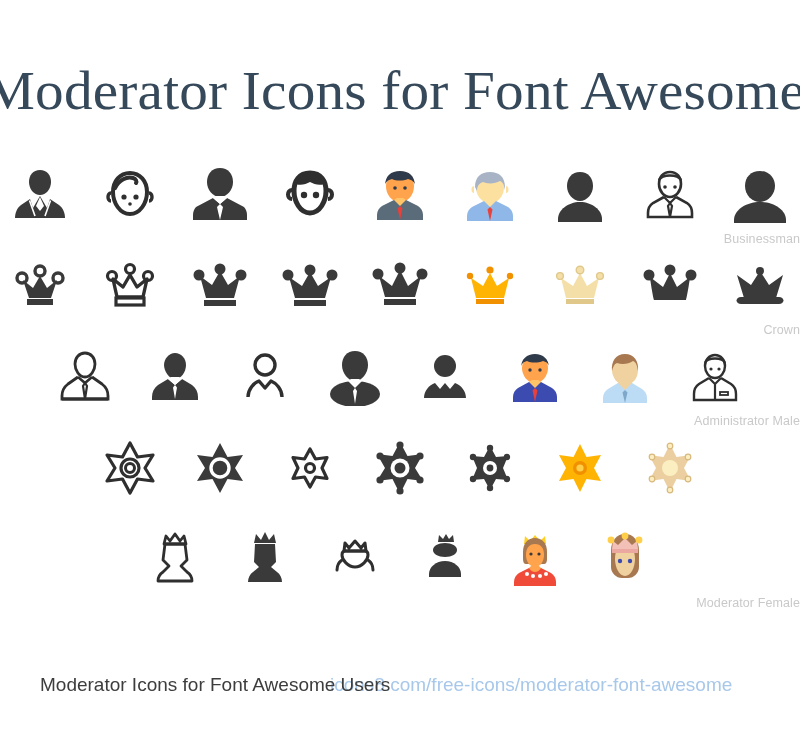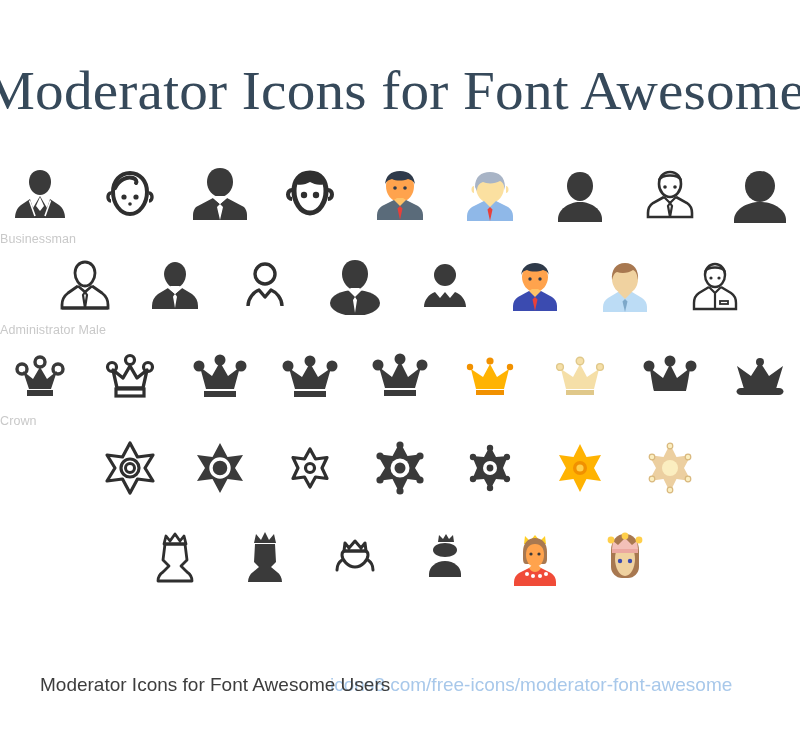--- a/index.html
+++ b/index.html
@@ -60,21 +60,21 @@
     flex: 0 0 90px;
   }
   .icon-cell svg {
     display: block;
   }
   .row-label {
     position: absolute;
     top: 70px;
     left: 0;
     width: 800px;
-    text-align: left;
+    text-align: right;
     font-size: 12.5px;
     color: #c9c9c9;
     letter-spacing: 0.1px;
   }
 
   
   #footer {
     position: absolute;
     top: 670px;
     left: 0;
@@ -200,20 +200,114 @@
       </div>
 
     </div>
     <div class="row-label">Businessman</div>
   </div>
 
   <div class="icon-row">
     <div class="icon-row-items">
 
       <div class="icon-cell">
+        <svg width="56" height="48" viewBox="0 0 56 48">
+          <path d="M11 18 17 36h22l6-18-10 8-7-12-7 12z" fill="#3a3a3a"></path>
+          <circle cx="10" cy="16" r="5" fill="none" stroke="#3a3a3a" stroke-width="3.4"></circle>
+          <circle cx="46" cy="16" r="5" fill="none" stroke="#3a3a3a" stroke-width="3.4"></circle>
+          <circle cx="28" cy="9" r="5" fill="none" stroke="#3a3a3a" stroke-width="3.4"></circle>
+          <rect x="15" y="37" width="26" height="6" fill="#3a3a3a"></rect>
+        </svg>
+      </div>
+
+      <div class="icon-cell">
+        <svg width="56" height="50" viewBox="0 0 56 50">
+          <path d="M11 18 15 36h26l4-18-10 8-7-12-7 12z" fill="none" stroke="#2f2f2f" stroke-width="3.4" stroke-linejoin="round"></path>
+          <circle cx="10" cy="15" r="4.5" fill="none" stroke="#2f2f2f" stroke-width="3.2"></circle>
+          <circle cx="46" cy="15" r="4.5" fill="none" stroke="#2f2f2f" stroke-width="3.2"></circle>
+          <circle cx="28" cy="8" r="4.5" fill="none" stroke="#2f2f2f" stroke-width="3.2"></circle>
+          <rect x="14" y="37" width="28" height="7" fill="none" stroke="#2f2f2f" stroke-width="3.2"></rect>
+        </svg>
+      </div>
+
+      <div class="icon-cell">
+        <svg width="58" height="48" viewBox="0 0 58 48">
+          <path d="M9 14 15 36h28l6-22-12 9-8-14-8 14z" fill="#3a3a3a"></path>
+          <circle cx="8" cy="13" r="5.5" fill="#3a3a3a"></circle>
+          <circle cx="50" cy="13" r="5.5" fill="#3a3a3a"></circle>
+          <circle cx="29" cy="7" r="5.5" fill="#3a3a3a"></circle>
+          <rect x="13" y="38" width="32" height="6" fill="#3a3a3a"></rect>
+        </svg>
+      </div>
+
+      <div class="icon-cell">
+        <svg width="58" height="48" viewBox="0 0 58 48">
+          <path d="M8 15 14 36h30l6-21-13 9-8-14-8 14z" fill="#3a3a3a"></path>
+          <circle cx="7" cy="13" r="5.5" fill="#3a3a3a"></circle>
+          <circle cx="51" cy="13" r="5.5" fill="#3a3a3a"></circle>
+          <circle cx="29" cy="8" r="5.5" fill="#3a3a3a"></circle>
+          <rect x="13" y="38" width="32" height="6" fill="#3a3a3a"></rect>
+        </svg>
+      </div>
+
+      <div class="icon-cell">
+        <svg width="58" height="48" viewBox="0 0 58 48">
+          <path d="M8 14 14 35h30l6-21-13 10-8-16-8 16z" fill="#3a3a3a"></path>
+          <circle cx="7" cy="12" r="5.5" fill="#3a3a3a"></circle>
+          <circle cx="51" cy="12" r="5.5" fill="#3a3a3a"></circle>
+          <circle cx="29" cy="6" r="5.5" fill="#3a3a3a"></circle>
+          <rect x="13" y="37" width="32" height="6" fill="#3a3a3a"></rect>
+        </svg>
+      </div>
+
+      <div class="icon-cell">
+        <svg width="54" height="48" viewBox="0 0 54 48">
+          <path d="M8 16 13 36h28l5-20-12 8-7-13-7 13z" fill="#ffb302"></path>
+          <circle cx="7" cy="14" r="3.2" fill="#f19100"></circle>
+          <circle cx="47" cy="14" r="3.2" fill="#f19100"></circle>
+          <circle cx="27" cy="8" r="3.6" fill="#f19100"></circle>
+          <rect x="13" y="37" width="28" height="5" fill="#f19100"></rect>
+        </svg>
+      </div>
+
+      <div class="icon-cell">
+        <svg width="54" height="48" viewBox="0 0 54 48">
+          <path d="M8 16 13 36h28l5-20-12 8-7-13-7 13z" fill="#f5dfa8"></path>
+          <circle cx="7" cy="14" r="3.4" fill="#f5dfa8" stroke="#e0c88a" stroke-width="1.4"></circle>
+          <circle cx="47" cy="14" r="3.4" fill="#f5dfa8" stroke="#e0c88a" stroke-width="1.4"></circle>
+          <circle cx="27" cy="8" r="3.8" fill="#f5dfa8" stroke="#e0c88a" stroke-width="1.4"></circle>
+          <rect x="13" y="37" width="28" height="5" fill="#e0c88a"></rect>
+        </svg>
+      </div>
+
+      <div class="icon-cell">
+        <svg width="56" height="46" viewBox="0 0 56 46">
+          <path d="M8 14c0 2 3 20 4 23h32c1-3 4-21 4-23l-13 10-7-14-7 14z" fill="#3a3a3a"></path>
+          <circle cx="7" cy="12" r="5.5" fill="#3a3a3a"></circle>
+          <circle cx="49" cy="12" r="5.5" fill="#3a3a3a"></circle>
+          <circle cx="28" cy="7" r="5.5" fill="#3a3a3a"></circle>
+        </svg>
+      </div>
+
+      <div class="icon-cell">
+        <svg width="58" height="46" viewBox="0 0 58 46">
+          <path d="M6 12 13 35h32l7-23-14 10-9-14-9 14z" fill="#3a3a3a"></path>
+          <path d="M10 34h38c2.5 0 4.5 1.6 4.5 3.5S50.5 41 48 41H10c-2.5 0-4.5-1.6-4.5-3.5S7.5 34 10 34z" fill="#3a3a3a"></path>
+          <circle cx="29" cy="8" r="4" fill="#3a3a3a"></circle>
+        </svg>
+      </div>
+
+    </div>
+    <div class="row-label">Crown</div>
+  </div>
+
+  <div class="icon-row">
+    <div class="icon-row-items">
+
+      <div class="icon-cell">
         <svg width="52" height="56" viewBox="0 0 52 56">
           <path d="M26 4c6 0 10 5 10 11s-4 13-10 13-10-7-10-13S20 4 26 4z" fill="none" stroke="#2f2f2f" stroke-width="2.8"></path>
           <path d="M19 28 9 35c-4 3-6 7-6 12v3h46v-3c0-5-2-9-6-12l-10-7" fill="none" stroke="#2f2f2f" stroke-width="2.8"></path>
           <path d="M19 28l7 6 7-6" fill="none" stroke="#2f2f2f" stroke-width="2.6"></path>
           <path d="M26 34l-2 3 2 13 2-13z" fill="none" stroke="#2f2f2f" stroke-width="2.2"></path>
           <path d="M3 50h46" stroke="#2f2f2f" stroke-width="2.8" fill="none"></path>
         </svg>
       </div>
 
       <div class="icon-cell">
@@ -277,114 +371,20 @@
           <circle cx="21" cy="18" r="1.6" fill="#2f2f2f"></circle>
           <circle cx="29" cy="18" r="1.6" fill="#2f2f2f"></circle>
           <path d="M19 27 9 33c-3 2-5 6-5 10v6h42v-6c0-4-2-8-5-10l-10-6" fill="none" stroke="#2f2f2f" stroke-width="2.4"></path>
           <path d="M19 27l6 6 6-6M25 33v16" fill="none" stroke="#2f2f2f" stroke-width="2.2"></path>
           <rect x="30" y="41" width="8" height="3" fill="none" stroke="#2f2f2f" stroke-width="1.8"></rect>
         </svg>
       </div>
 
     </div>
     <div class="row-label">Administrator Male</div>
-  </div>
-
-  <div class="icon-row">
-    <div class="icon-row-items">
-
-      <div class="icon-cell">
-        <svg width="56" height="48" viewBox="0 0 56 48">
-          <path d="M11 18 17 36h22l6-18-10 8-7-12-7 12z" fill="#3a3a3a"></path>
-          <circle cx="10" cy="16" r="5" fill="none" stroke="#3a3a3a" stroke-width="3.4"></circle>
-          <circle cx="46" cy="16" r="5" fill="none" stroke="#3a3a3a" stroke-width="3.4"></circle>
-          <circle cx="28" cy="9" r="5" fill="none" stroke="#3a3a3a" stroke-width="3.4"></circle>
-          <rect x="15" y="37" width="26" height="6" fill="#3a3a3a"></rect>
-        </svg>
-      </div>
-
-      <div class="icon-cell">
-        <svg width="56" height="50" viewBox="0 0 56 50">
-          <path d="M11 18 15 36h26l4-18-10 8-7-12-7 12z" fill="none" stroke="#2f2f2f" stroke-width="3.4" stroke-linejoin="round"></path>
-          <circle cx="10" cy="15" r="4.5" fill="none" stroke="#2f2f2f" stroke-width="3.2"></circle>
-          <circle cx="46" cy="15" r="4.5" fill="none" stroke="#2f2f2f" stroke-width="3.2"></circle>
-          <circle cx="28" cy="8" r="4.5" fill="none" stroke="#2f2f2f" stroke-width="3.2"></circle>
-          <rect x="14" y="37" width="28" height="7" fill="none" stroke="#2f2f2f" stroke-width="3.2"></rect>
-        </svg>
-      </div>
-
-      <div class="icon-cell">
-        <svg width="58" height="48" viewBox="0 0 58 48">
-          <path d="M9 14 15 36h28l6-22-12 9-8-14-8 14z" fill="#3a3a3a"></path>
-          <circle cx="8" cy="13" r="5.5" fill="#3a3a3a"></circle>
-          <circle cx="50" cy="13" r="5.5" fill="#3a3a3a"></circle>
-          <circle cx="29" cy="7" r="5.5" fill="#3a3a3a"></circle>
-          <rect x="13" y="38" width="32" height="6" fill="#3a3a3a"></rect>
-        </svg>
-      </div>
-
-      <div class="icon-cell">
-        <svg width="58" height="48" viewBox="0 0 58 48">
-          <path d="M8 15 14 36h30l6-21-13 9-8-14-8 14z" fill="#3a3a3a"></path>
-          <circle cx="7" cy="13" r="5.5" fill="#3a3a3a"></circle>
-          <circle cx="51" cy="13" r="5.5" fill="#3a3a3a"></circle>
-          <circle cx="29" cy="8" r="5.5" fill="#3a3a3a"></circle>
-          <rect x="13" y="38" width="32" height="6" fill="#3a3a3a"></rect>
-        </svg>
-      </div>
-
-      <div class="icon-cell">
-        <svg width="58" height="48" viewBox="0 0 58 48">
-          <path d="M8 14 14 35h30l6-21-13 10-8-16-8 16z" fill="#3a3a3a"></path>
-          <circle cx="7" cy="12" r="5.5" fill="#3a3a3a"></circle>
-          <circle cx="51" cy="12" r="5.5" fill="#3a3a3a"></circle>
-          <circle cx="29" cy="6" r="5.5" fill="#3a3a3a"></circle>
-          <rect x="13" y="37" width="32" height="6" fill="#3a3a3a"></rect>
-        </svg>
-      </div>
-
-      <div class="icon-cell">
-        <svg width="54" height="48" viewBox="0 0 54 48">
-          <path d="M8 16 13 36h28l5-20-12 8-7-13-7 13z" fill="#ffb302"></path>
-          <circle cx="7" cy="14" r="3.2" fill="#f19100"></circle>
-          <circle cx="47" cy="14" r="3.2" fill="#f19100"></circle>
-          <circle cx="27" cy="8" r="3.6" fill="#f19100"></circle>
-          <rect x="13" y="37" width="28" height="5" fill="#f19100"></rect>
-        </svg>
-      </div>
-
-      <div class="icon-cell">
-        <svg width="54" height="48" viewBox="0 0 54 48">
-          <path d="M8 16 13 36h28l5-20-12 8-7-13-7 13z" fill="#f5dfa8"></path>
-          <circle cx="7" cy="14" r="3.4" fill="#f5dfa8" stroke="#e0c88a" stroke-width="1.4"></circle>
-          <circle cx="47" cy="14" r="3.4" fill="#f5dfa8" stroke="#e0c88a" stroke-width="1.4"></circle>
-          <circle cx="27" cy="8" r="3.8" fill="#f5dfa8" stroke="#e0c88a" stroke-width="1.4"></circle>
-          <rect x="13" y="37" width="28" height="5" fill="#e0c88a"></rect>
-        </svg>
-      </div>
-
-      <div class="icon-cell">
-        <svg width="56" height="46" viewBox="0 0 56 46">
-          <path d="M8 14c0 2 3 20 4 23h32c1-3 4-21 4-23l-13 10-7-14-7 14z" fill="#3a3a3a"></path>
-          <circle cx="7" cy="12" r="5.5" fill="#3a3a3a"></circle>
-          <circle cx="49" cy="12" r="5.5" fill="#3a3a3a"></circle>
-          <circle cx="28" cy="7" r="5.5" fill="#3a3a3a"></circle>
-        </svg>
-      </div>
-
-      <div class="icon-cell">
-        <svg width="58" height="46" viewBox="0 0 58 46">
-          <path d="M6 12 13 35h32l7-23-14 10-9-14-9 14z" fill="#3a3a3a"></path>
-          <path d="M10 34h38c2.5 0 4.5 1.6 4.5 3.5S50.5 41 48 41H10c-2.5 0-4.5-1.6-4.5-3.5S7.5 34 10 34z" fill="#3a3a3a"></path>
-          <circle cx="29" cy="8" r="4" fill="#3a3a3a"></circle>
-        </svg>
-      </div>
-
-    </div>
-    <div class="row-label">Crown</div>
   </div>
 
   <div class="icon-row">
     <div class="icon-row-items">
 
       <div class="icon-cell">
         <svg width="56" height="56" viewBox="0 0 56 56">
           <path d="M28 3 35.5 17 51 15 43 28l8 13-15.5-2L28 53l-7.5-14L5 41l8-13L5 15l15.5 2z" fill="none" stroke="#2f2f2f" stroke-width="3.2" stroke-linejoin="round"></path>
           <circle cx="28" cy="28" r="9" fill="none" stroke="#2f2f2f" stroke-width="3.2"></circle>
           <circle cx="28" cy="28" r="4.5" fill="none" stroke="#2f2f2f" stroke-width="3"></circle>
@@ -515,20 +515,21 @@
           <path d="M14 18h26v4H14z" fill="#eba8a0"></path>
           <circle cx="13" cy="9" r="3.4" fill="#ffcf4a"></circle>
           <circle cx="41" cy="9" r="3.4" fill="#ffcf4a"></circle>
           <circle cx="27" cy="5" r="3.4" fill="#ffcf4a"></circle>
           <circle cx="22" cy="30" r="2.2" fill="#3b4bb0"></circle>
           <circle cx="32" cy="30" r="2.2" fill="#3b4bb0"></circle>
         </svg>
       </div>
 
     </div>
+    <div class="row-label">Moderator Female</div>
   </div>
 
 </div>
 
 <div id="footer">
   <div id="footer-url">icons8.com/free-icons/moderator-font-awesome</div>
   <div id="footer-caption">Moderator Icons for Font Awesome Users</div>
 </div>
 
 </body></html>

